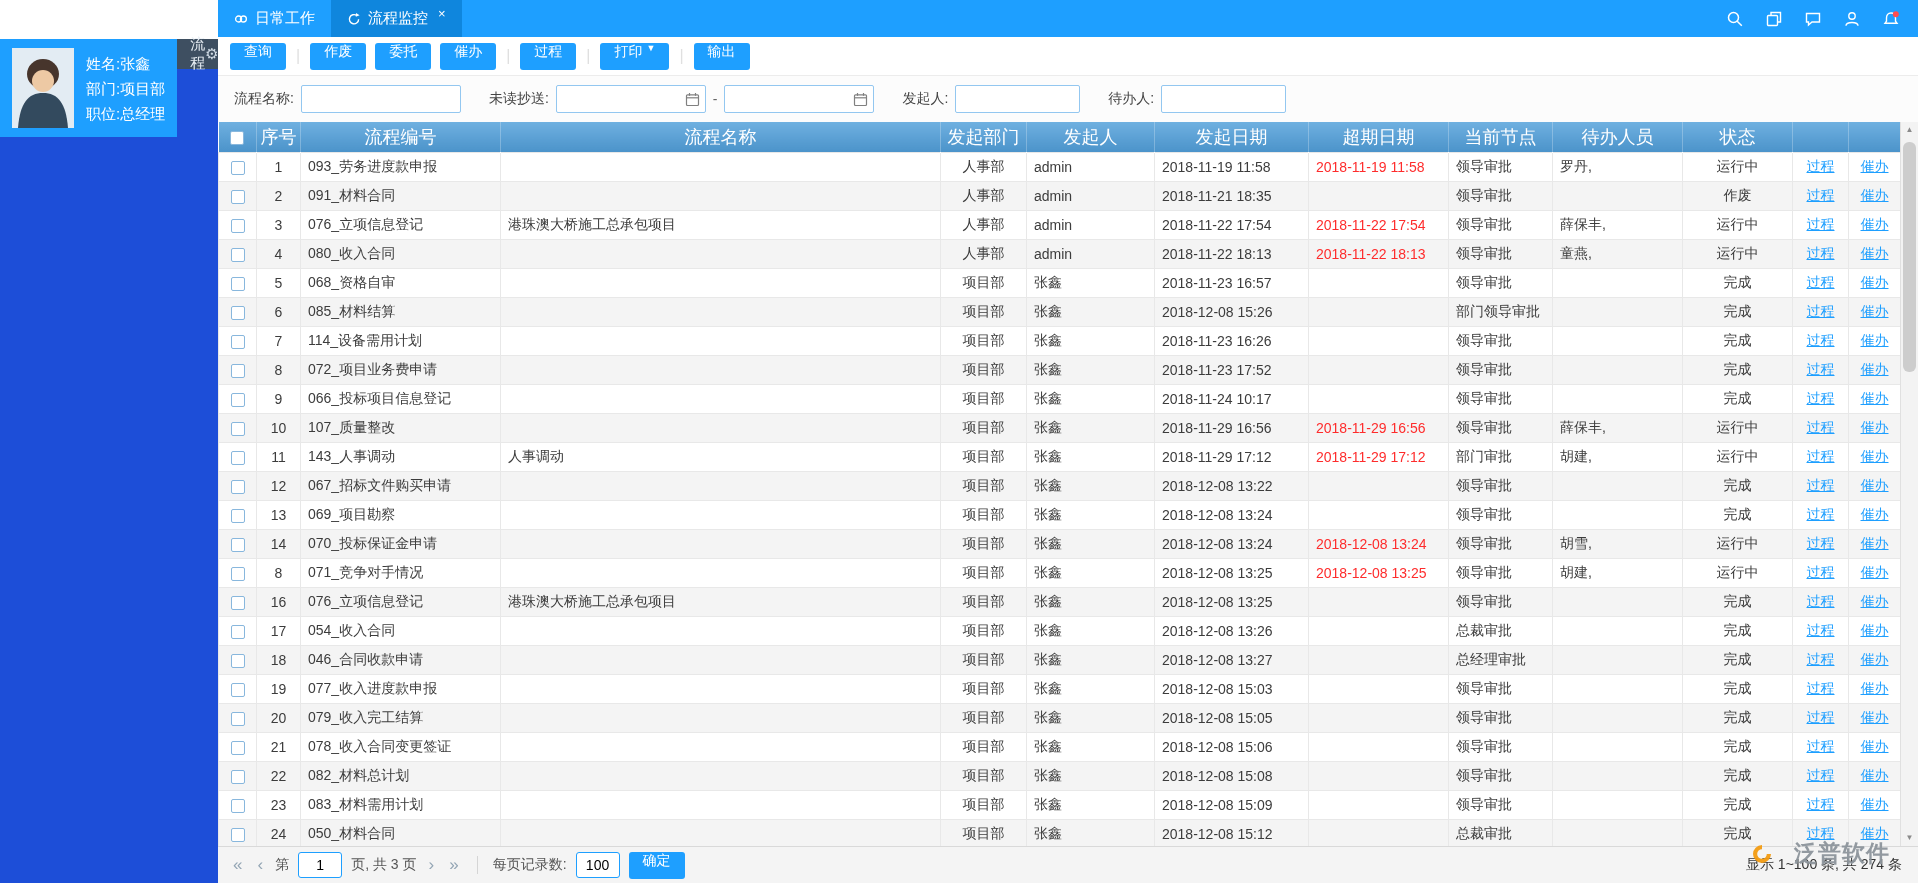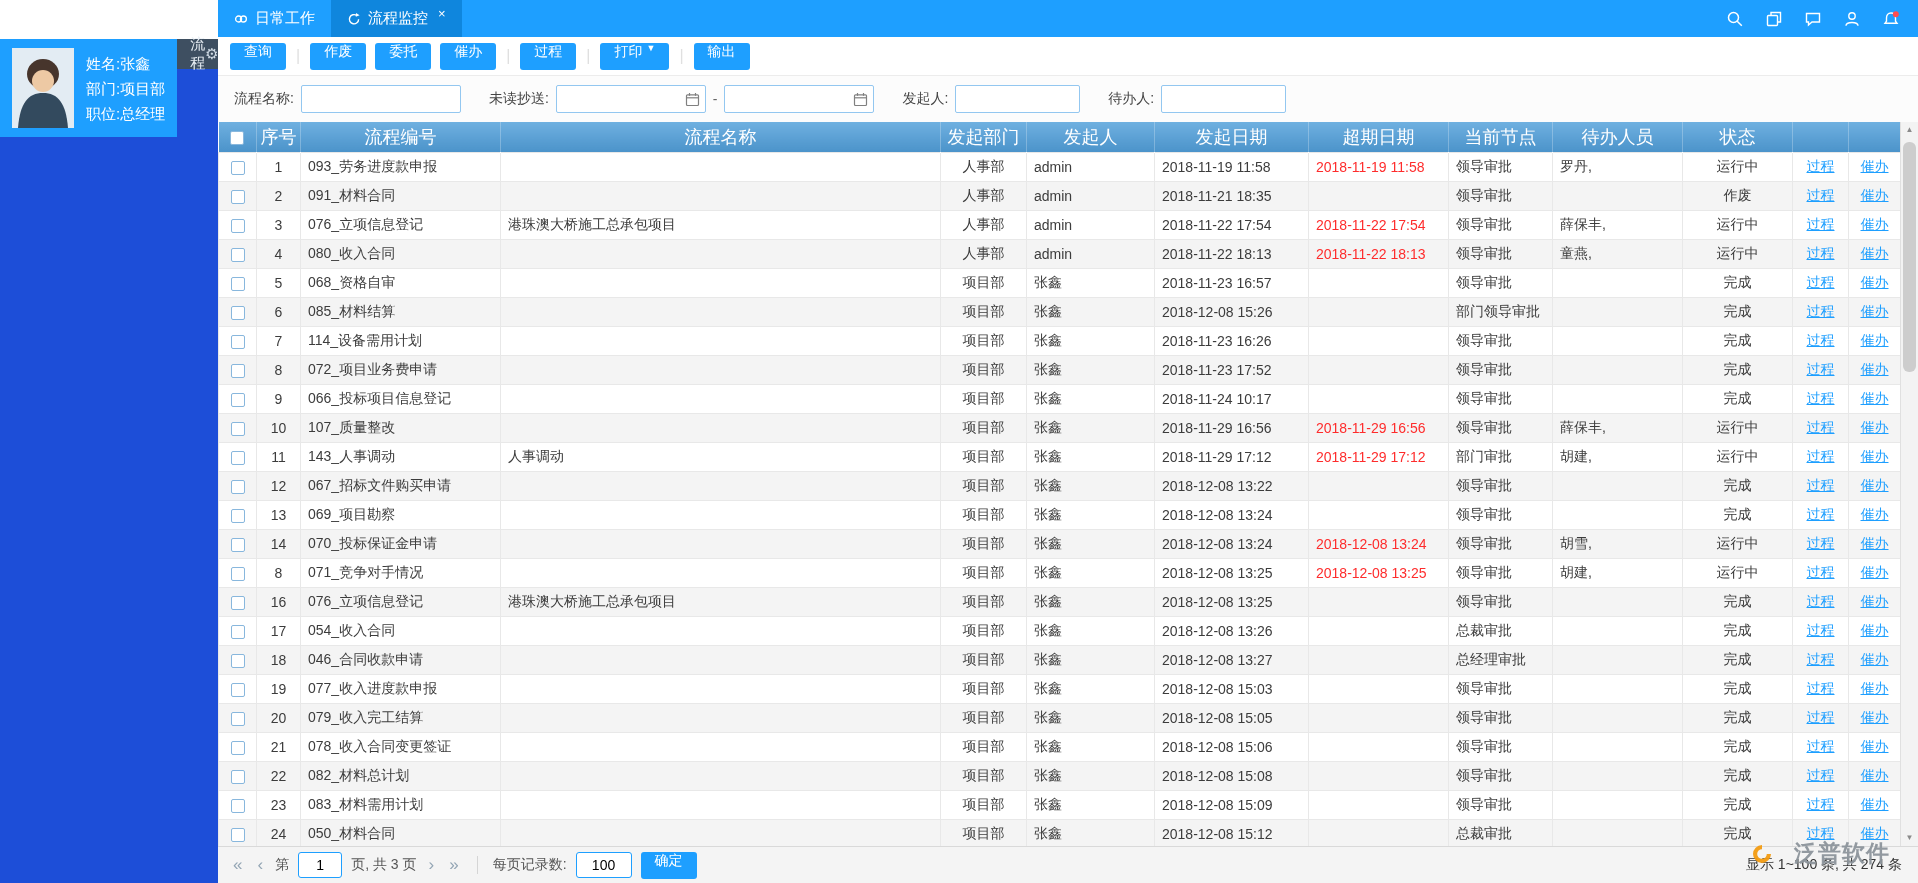--- a/index.html
+++ b/index.html
@@ -60,21 +60,21 @@
 
   .scroll{width:18px;flex:0 0 18px;background:#f3f3f3;border-left:1px solid #e0e0e0;position:relative;}
   .scroll .arrow{position:absolute;left:0;width:17px;height:16px;color:#8a8a8a;font-size:8px;text-align:center;line-height:16px;cursor:pointer;}
   .scroll .arrow.up{top:0;}
   .scroll .arrow.down{bottom:0;}
   .scroll .thumb{position:absolute;left:2px;width:13px;top:20px;height:230px;background:#cdcdcd;border-radius:6px;cursor:pointer;}
 
   .footer{height:37px;flex:0 0 37px;background:#f4f4f4;border-top:1px solid #d9d9d9;display:flex;align-items:center;padding:0 12px;gap:9px;font-size:14px;color:#555;}
   .pg-arrow{color:#93a5b4;font-size:17px;cursor:pointer;padding:0 3px;user-select:none;}
   .pg-input{width:44px;height:26px;border:1px solid #1e9fff;border-radius:3px;text-align:center;font-size:14px;font-family:inherit;background:#fff;}
-  .pg-input.pp{width:56px;text-align:center;}
+  .pg-input.pp{width:44px;text-align:center;}
   .v-div{width:1px;height:18px;background:#d5d5d5;margin:0 6px;}
   .footer-right{margin-left:auto;color:#333;margin-right:4px;}
 
   .watermark{position:absolute;right:28px;bottom:14px;z-index:20;display:flex;align-items:center;gap:5px;opacity:.95;pointer-events:none;}
   .watermark span{font-weight:bold;font-size:23px;color:#8d959c;letter-spacing:1px;margin-left:16px;}
 </style>
 </head>
 <body>
 
 <div class="app">

